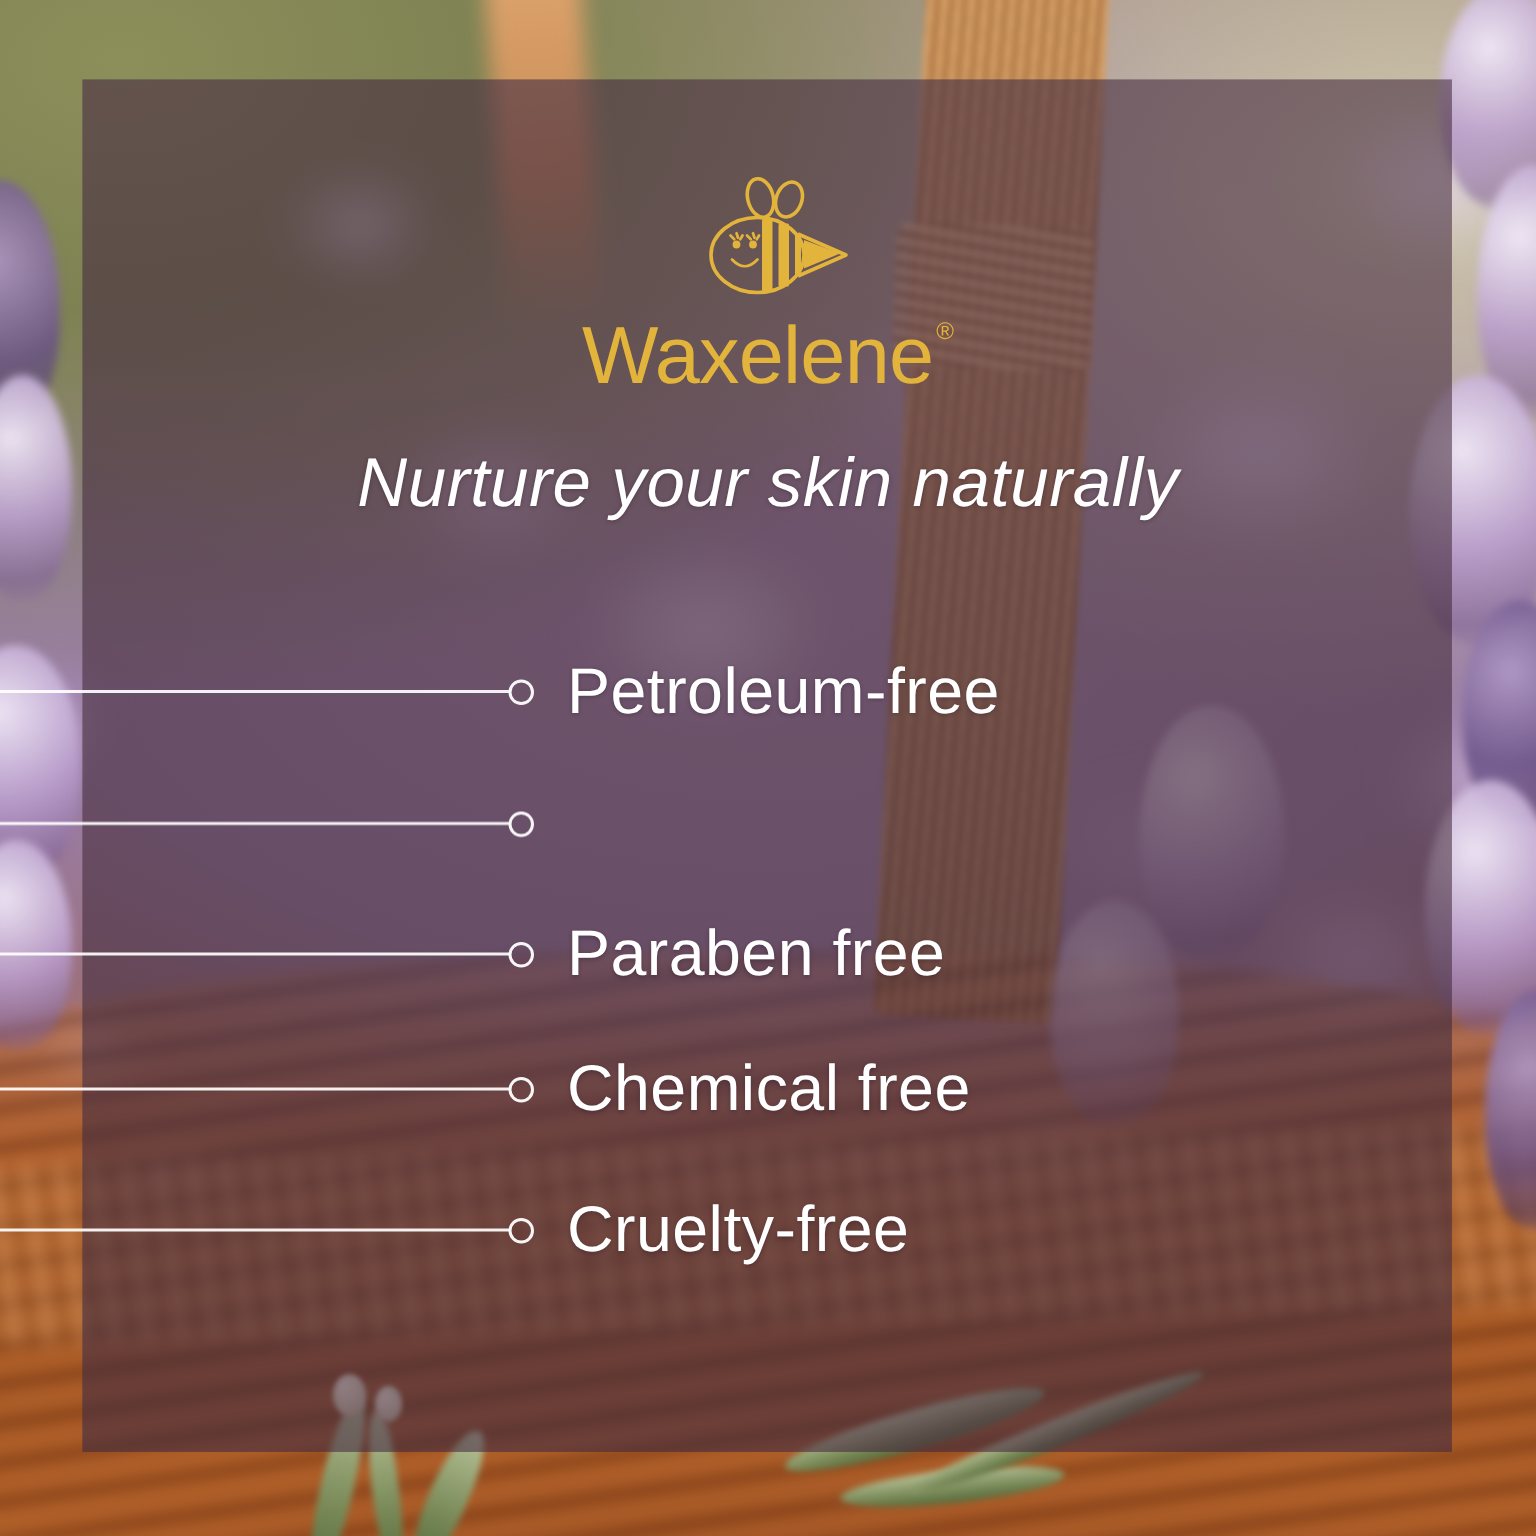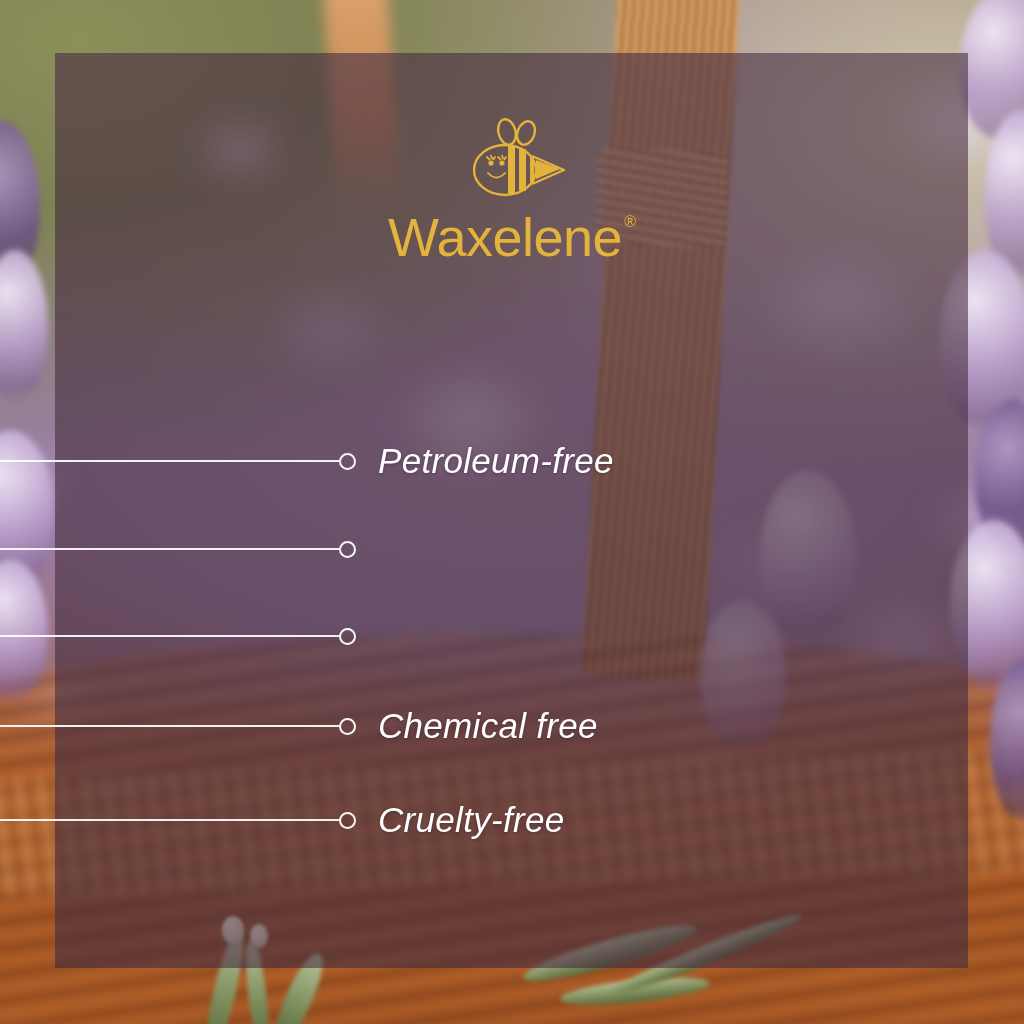--- a/index.html
+++ b/index.html
@@ -225,22 +225,21 @@
     height: 17px;
     border: 2px solid rgba(255,255,255,.95);
     border-radius: 50%;
     box-sizing: border-box;
     flex: 0 0 auto;
     margin-left: -1px;
   }
   .feature .label {
     margin-left: 22px;
     color: #ffffff;
-    font-size: 35px;
-    font-style: italic;
+    font-size: 43px;
     font-weight: 300;
     letter-spacing: 0.3px;
     white-space: nowrap;
     text-shadow: 0 1px 3px rgba(40,20,40,.35);
   }
 </style>
 </head>
 <body>
 
 <div id="stage">
@@ -315,37 +314,39 @@
           <path d="M54 39 l-1.5 2.5"></path>
         <path d="M36 55 q8.5 9 17 0"></path>
       </g>
     </svg>
     <span class="brand-row">
       <span class="brand">Waxelene</span>
       <span class="brand-reg">®</span>
     </span>
   </div>
 
+  <div class="tagline">Nurture your skin naturally</div>
 
   <div class="features">
 
     <div class="feature" style="top:1px;">
       <div class="lead-line" style="width:340px;"></div>
       <div class="dot"></div>
       <div class="label">Petroleum-free</div>
     </div>
 
     <div class="feature" style="top:89px;">
       <div class="lead-line" style="width:340px;"></div>
       <div class="dot"></div>
     </div>
 
     <div class="feature" style="top:176px;">
       <div class="lead-line" style="width:340px;"></div>
       <div class="dot"></div>
+      <div class="label">Paraben free</div>
     </div>
 
     <div class="feature" style="top:266px;">
       <div class="lead-line" style="width:340px;"></div>
       <div class="dot"></div>
       <div class="label">Chemical free</div>
     </div>
 
     <div class="feature" style="top:360px;text-align:center;">
       <div class="lead-line" style="width:340px;"></div>

